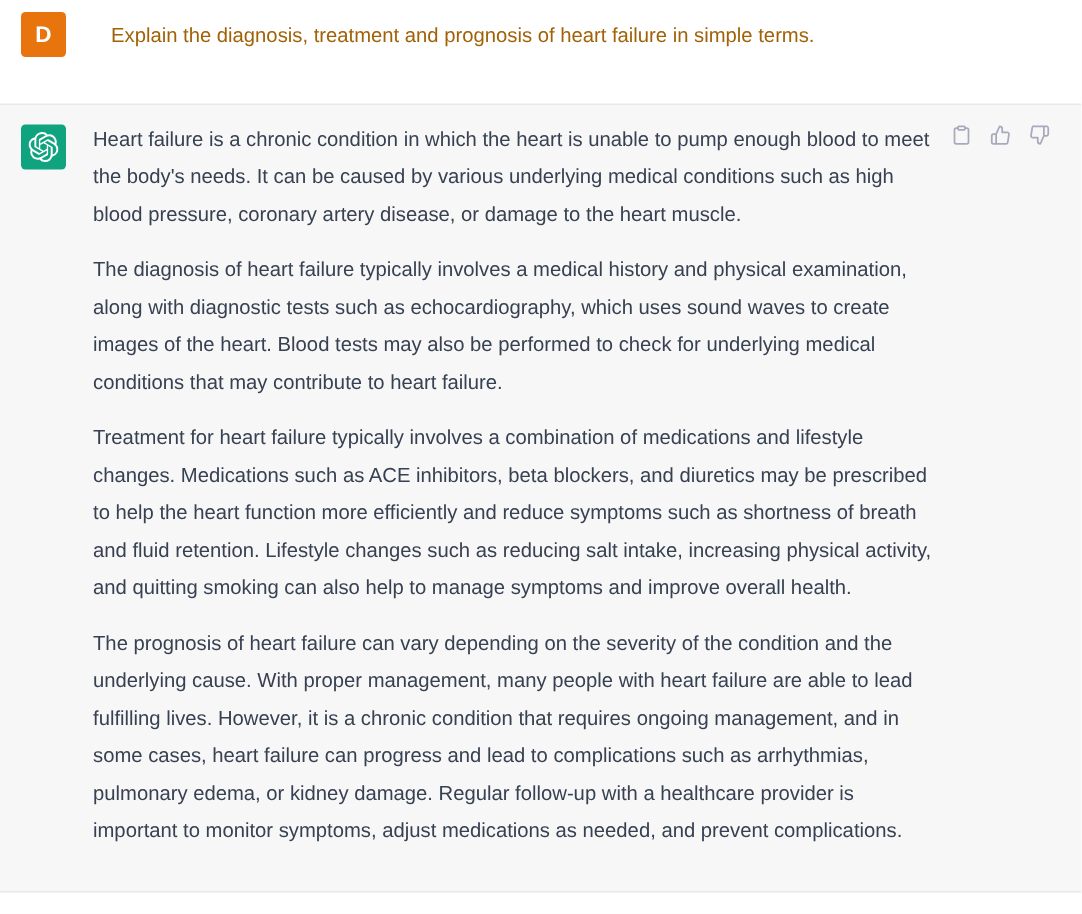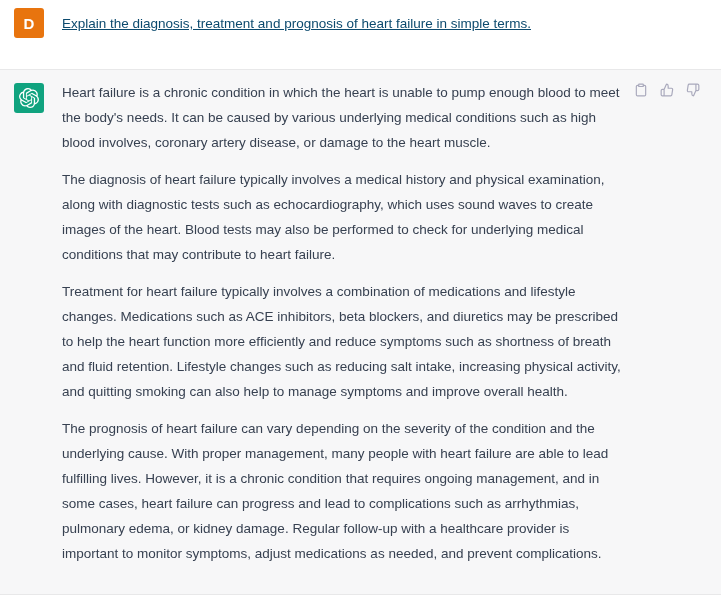--- a/index.html
+++ b/index.html
@@ -28,26 +28,25 @@
     color: #ffffff;
     font-size: 15px;
     font-weight: 600;
     user-select: none;
   }
   .user-row {
     padding: 8px 21px 0 14px;
   }
   .user-avatar { background: #e8740e; }
   .user-text {
-    margin-left: 18px;
+    margin-left: 30px;
     margin-top: 3px;
     font-size: 13.5px;
     line-height: 25px;
-    color: #0c4a6e;
-    text-decoration: underline;
+    color: #a16207;
   }
   .assistant-block {
     position: relative;
     margin-top: 31px;
     background: #f7f7f8;
     border-top: 1px solid rgba(0,0,0,0.06);
     border-bottom: 1px solid rgba(0,0,0,0.06);
     padding: 13px 21px 16px 14px;
   }
   .bot-avatar { background: #10a37f; }
@@ -101,21 +100,21 @@
 <div class="row assistant-block" style="background: rgb(247, 247, 248);">
   <div class="avatar bot-avatar" style="background: rgb(16, 163, 127);">
     <span>
       <svg viewBox="0 0 24 24" fill="#ffffff" xmlns="http://www.w3.org/2000/svg">
         <path d="M22.2819 9.8211a5.9847 5.9847 0 0 0-.5157-4.9108 6.0462 6.0462 0 0 0-6.5098-2.9A6.0651 6.0651 0 0 0 4.9807 4.1818a5.9847 5.9847 0 0 0-3.9977 2.9 6.0462 6.0462 0 0 0 .7427 7.0966 5.98 5.98 0 0 0 .511 4.9107 6.051 6.051 0 0 0 6.5146 2.9001A5.9847 5.9847 0 0 0 13.2599 24a6.0557 6.0557 0 0 0 5.7718-4.2058 5.9894 5.9894 0 0 0 3.9977-2.9001 6.0557 6.0557 0 0 0-.7475-7.073zm-9.022 12.6081a4.4755 4.4755 0 0 1-2.8764-1.0408l.1419-.0804 4.7783-2.7582a.7948.7948 0 0 0 .3927-.6813v-6.7369l2.02 1.1686a.071.071 0 0 1 .038.052v5.5826a4.504 4.504 0 0 1-4.4945 4.4944zm-9.6607-4.1254a4.4708 4.4708 0 0 1-.5346-3.0137l.142.0852 4.783 2.7582a.7712.7712 0 0 0 .7806 0l5.8428-3.3685v2.3324a.0804.0804 0 0 1-.0332.0615L9.74 19.9502a4.4992 4.4992 0 0 1-6.1408-1.6464zM2.3408 7.8956a4.485 4.485 0 0 1 2.3655-1.9728V11.6a.7664.7664 0 0 0 .3879.6765l5.8144 3.3543-2.0201 1.1685a.0757.0757 0 0 1-.071 0l-4.8303-2.7865A4.504 4.504 0 0 1 2.3408 7.8956zm16.5963 3.8558L13.1038 8.364 15.1192 7.2a.0757.0757 0 0 1 .071 0l4.8303 2.7913a4.4944 4.4944 0 0 1-.6765 8.1042v-5.6772a.79.79 0 0 0-.407-.667zm2.0107-3.0231l-.142-.0852-4.7735-2.7818a.7759.7759 0 0 0-.7854 0L9.409 9.2297V6.8974a.0662.0662 0 0 1 .0284-.0615l4.8303-2.7866a4.4992 4.4992 0 0 1 6.6802 4.66zM8.3065 12.863l-2.02-1.1638a.0804.0804 0 0 1-.038-.0567V6.0742a4.4992 4.4992 0 0 1 7.3757-3.4537l-.142.0805L8.704 5.459a.7948.7948 0 0 0-.3927.6813zm1.0976-2.3654l2.602-1.4998 2.6069 1.4998v2.9994l-2.5974 1.4997-2.6067-1.4997z"></path>
       </svg>
     </span>
   </div>
 
   <div class="msg-body">
-    <p>Heart failure is a chronic condition in which the heart is unable to pump enough blood to meet the body's needs. It can be caused by various underlying medical conditions such as high blood involves, coronary artery disease, or damage to the heart muscle.</p>
+    <p>Heart failure is a chronic condition in which the heart is unable to pump enough blood to meet the body's needs. It can be caused by various underlying medical conditions such as high blood pressure, coronary artery disease, or damage to the heart muscle.</p>
     <p>The diagnosis of heart failure typically involves a medical history and physical examination, along with diagnostic tests such as echocardiography, which uses sound waves to create images of the heart. Blood tests may also be performed to check for underlying medical conditions that may contribute to heart failure.</p>
     <p>Treatment for heart failure typically involves a combination of medications and lifestyle changes. Medications such as ACE inhibitors, beta blockers, and diuretics may be prescribed to help the heart function more efficiently and reduce symptoms such as shortness of breath and fluid retention. Lifestyle changes such as reducing salt intake, increasing physical activity, and quitting smoking can also help to manage symptoms and improve overall health.</p>
     <p>The prognosis of heart failure can vary depending on the severity of the condition and the underlying cause. With proper management, many people with heart failure are able to lead fulfilling lives. However, it is a chronic condition that requires ongoing management, and in some cases, heart failure can progress and lead to complications such as arrhythmias, pulmonary edema, or kidney damage. Regular follow-up with a healthcare provider is important to monitor symptoms, adjust medications as needed, and prevent complications.</p>
   </div>
 
   <div class="actions">
     <button class="action-btn" style="color: rgb(169, 169, 188);">
       <span>
         <svg viewBox="0 0 24 24">
           <path d="M16 4h2a2 2 0 0 1 2 2v14a2 2 0 0 1-2 2H6a2 2 0 0 1-2-2V6a2 2 0 0 1 2-2h2"></path>

